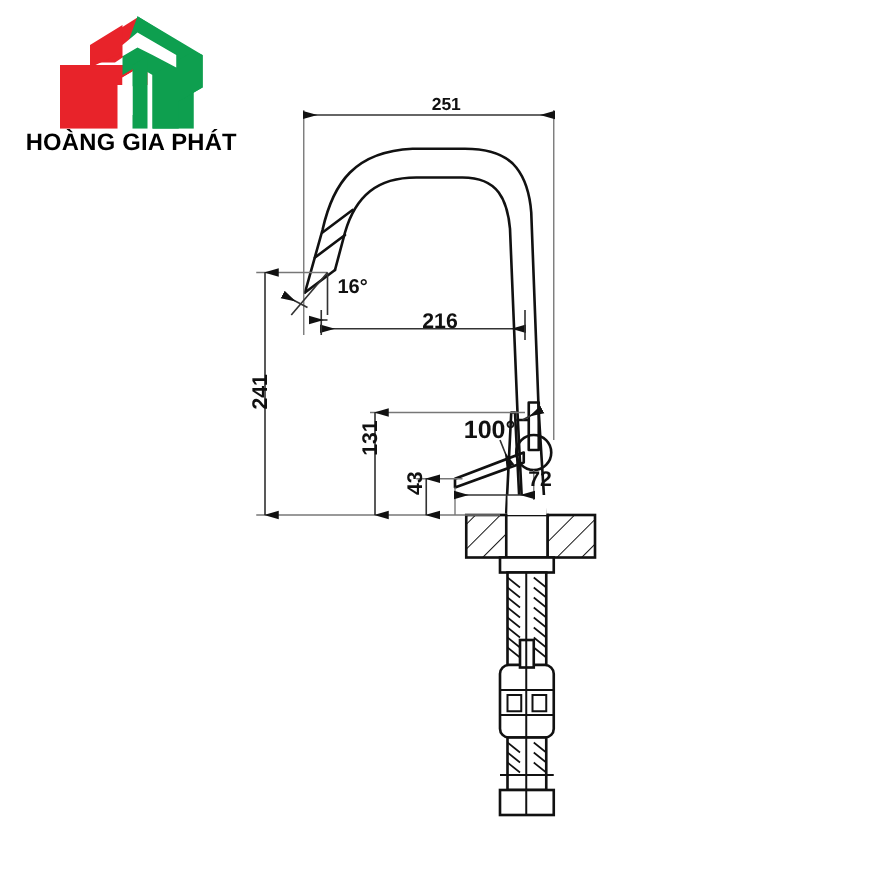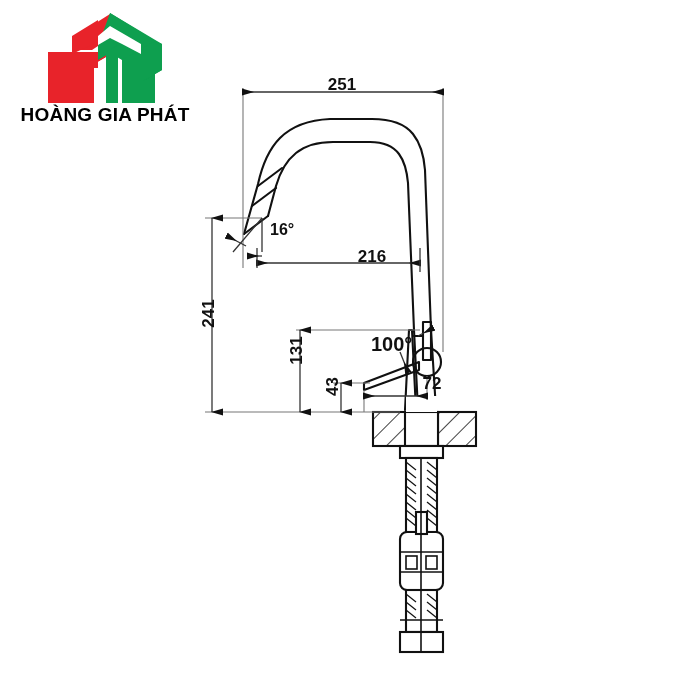--- a/index.html
+++ b/index.html
@@ -237,23 +237,23 @@
       <line x1="262" y1="218" x2="262" y2="252"></line>
       <line x1="262" y1="218" x2="233" y2="252"></line>
       <line x1="227" y1="236" x2="246" y2="246" marker-start="url(#arrOut)"></line>
       <line x1="248" y1="256" x2="262" y2="256" marker-start="url(#arrOut)"></line>
 
       <line x1="418" y1="336" x2="433" y2="328" marker-end="url(#arrIn)"></line>
       <line x1="400" y1="352" x2="408" y2="372" marker-end="url(#arrIn)"></line>
     </g>
   </svg>
 
-  <div class="dim-label" style="left:342px; top:76px; font-size:17px; transform:translateX(-50%);">251</div>
-
-  <div class="dim-label" style="left:372px; top:248px; font-size:17px; transform:translateX(-50%);">216</div>
+  <div class="dim-label" style="left:357px; top:76px; font-size:14px; transform:translateX(-50%);">251</div>
+
+  <div class="dim-label" style="left:352px; top:248px; font-size:17px; transform:translateX(-50%);">216</div>
 
   <div class="dim-label rot90" style="left:190px; top:305px; width:36px; text-align:center; font-size:17px;">241</div>
 
   <div class="dim-label rot90" style="left:278px; top:342px; width:36px; text-align:center; font-size:17px;">131</div>
 
   <div class="dim-label rot90" style="left:317px; top:378px; width:30px; text-align:center; font-size:17px;">43</div>
 
   <div class="dim-label" style="left:394px; top:375px; font-size:17px; transform:translateX(-50%);margin-left:38px;">72</div>
 
   <div class="dim-label" style="left:258px; top:222px; font-size:16px;margin-left:12px;">16°</div>

